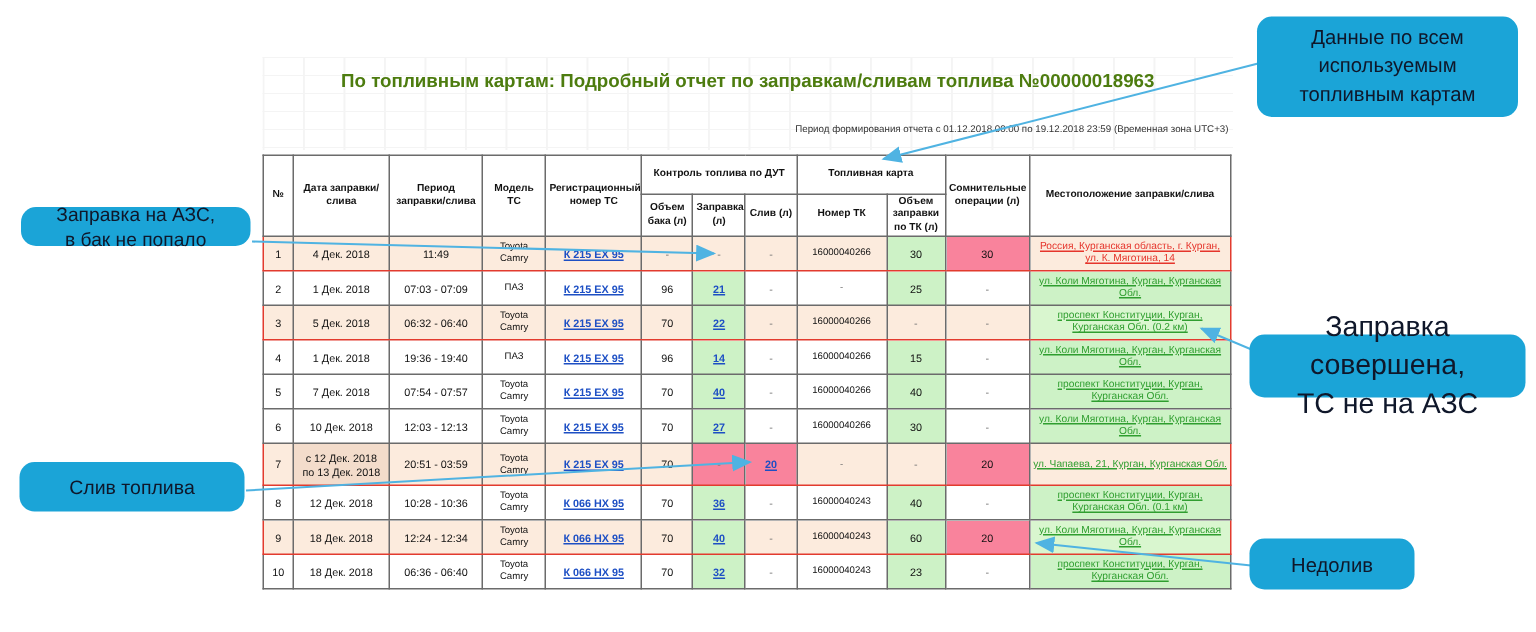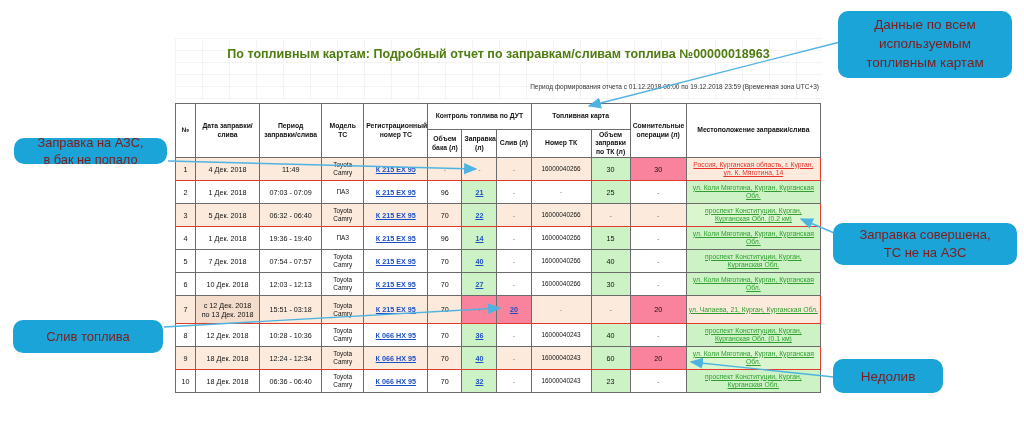--- a/index.html
+++ b/index.html
@@ -36,27 +36,27 @@
   tr.alert td:first-child{border-left:1.5px solid #e23b2e;}
   tr.alert td:last-child{border-right:1.5px solid #e23b2e;}
   td.red-box{border:1.5px solid #e23b2e !important;}
   td.date-shaded{background:#f3dccb !important;margin-top:39px;}
   .lnk-blue{color:#1d4fc4;text-decoration:underline;font-weight:bold;cursor:pointer;}
   .lnk-green{color:#2f9e2f;text-decoration:underline;cursor:pointer;}
   .lnk-red{color:#e5342b;text-decoration:underline;cursor:pointer;}
   .dash{color:#777;}
 
   
-  .callout{position:absolute;background:#1ba4d7;border-radius:10px;color:#7f1d1d;
+  .callout{position:absolute;background:#1ba4d7;border-radius:10px;color:#0f172a;
     display:flex;align-items:center;justify-content:center;text-align:center;
     white-space:pre-line;z-index:5;}
   .co-1{left:838px;top:11px;width:174px;height:67px;font-size:13.5px;line-height:1.4;}
   .co-2{left:14px;top:138px;width:153px;height:26px;font-size:12.8px;line-height:1.35;}
-  .co-3{left:13px;top:308px;width:150px;height:33px;font-size:13px;margin-top:12px;}
-  .co-4{left:833px;top:223px;width:184px;height:42px;font-size:13px;line-height:1.35;}
+  .co-3{left:13px;top:308px;width:150px;height:33px;font-size:13px;}
+  .co-4{left:833px;top:223px;width:184px;height:42px;font-size:19px;line-height:1.35;}
   .co-5{left:833px;top:359px;width:110px;height:34px;font-size:13.5px;}
 
   .arrows{position:absolute;inset:0;z-index:4;pointer-events:none;}
 </style>
 </head>
 <body>
 
 <div class="canvas">
 
   <div class="sheet">
@@ -180,21 +180,21 @@
             <td class="c-green"><span class="lnk-blue">27</span></td>
             <td><span class="dash">-</span></td>
             <td class="small"><span>16000040266</span></td>
             <td class="c-green"><span>30</span></td>
             <td><span class="dash">-</span></td>
             <td class="loc" style="background: rgb(205, 242, 198);"><span class="lnk-green">ул. Коли Мяготина, Курган, Курганская Обл.</span></td>
           </tr>
           <tr class="alert" style="height: 28px;">
             <td>7</td>
             <td class="date-shaded"><span>с 12 Дек. 2018</span><br><span>по 13 Дек. 2018</span></td>
-            <td>15:51 - 03:18</td>
+            <td>20:51 - 03:59</td>
             <td class="small">Toyota Camry</td>
             <td><span class="lnk-blue">К 215 ЕХ 95</span></td>
             <td><span>70</span></td>
             <td class="c-pink"><span class="dash">-</span></td>
             <td class="c-pink"><span class="lnk-blue">20</span></td>
             <td class="small"><span class="dash">-</span></td>
             <td><span class="dash">-</span></td>
             <td class="c-pink"><span>20</span></td>
             <td class="loc red-box"><span class="lnk-green">ул. Чапаева, 21, Курган, Курганская Обл.</span></td>
           </tr>

